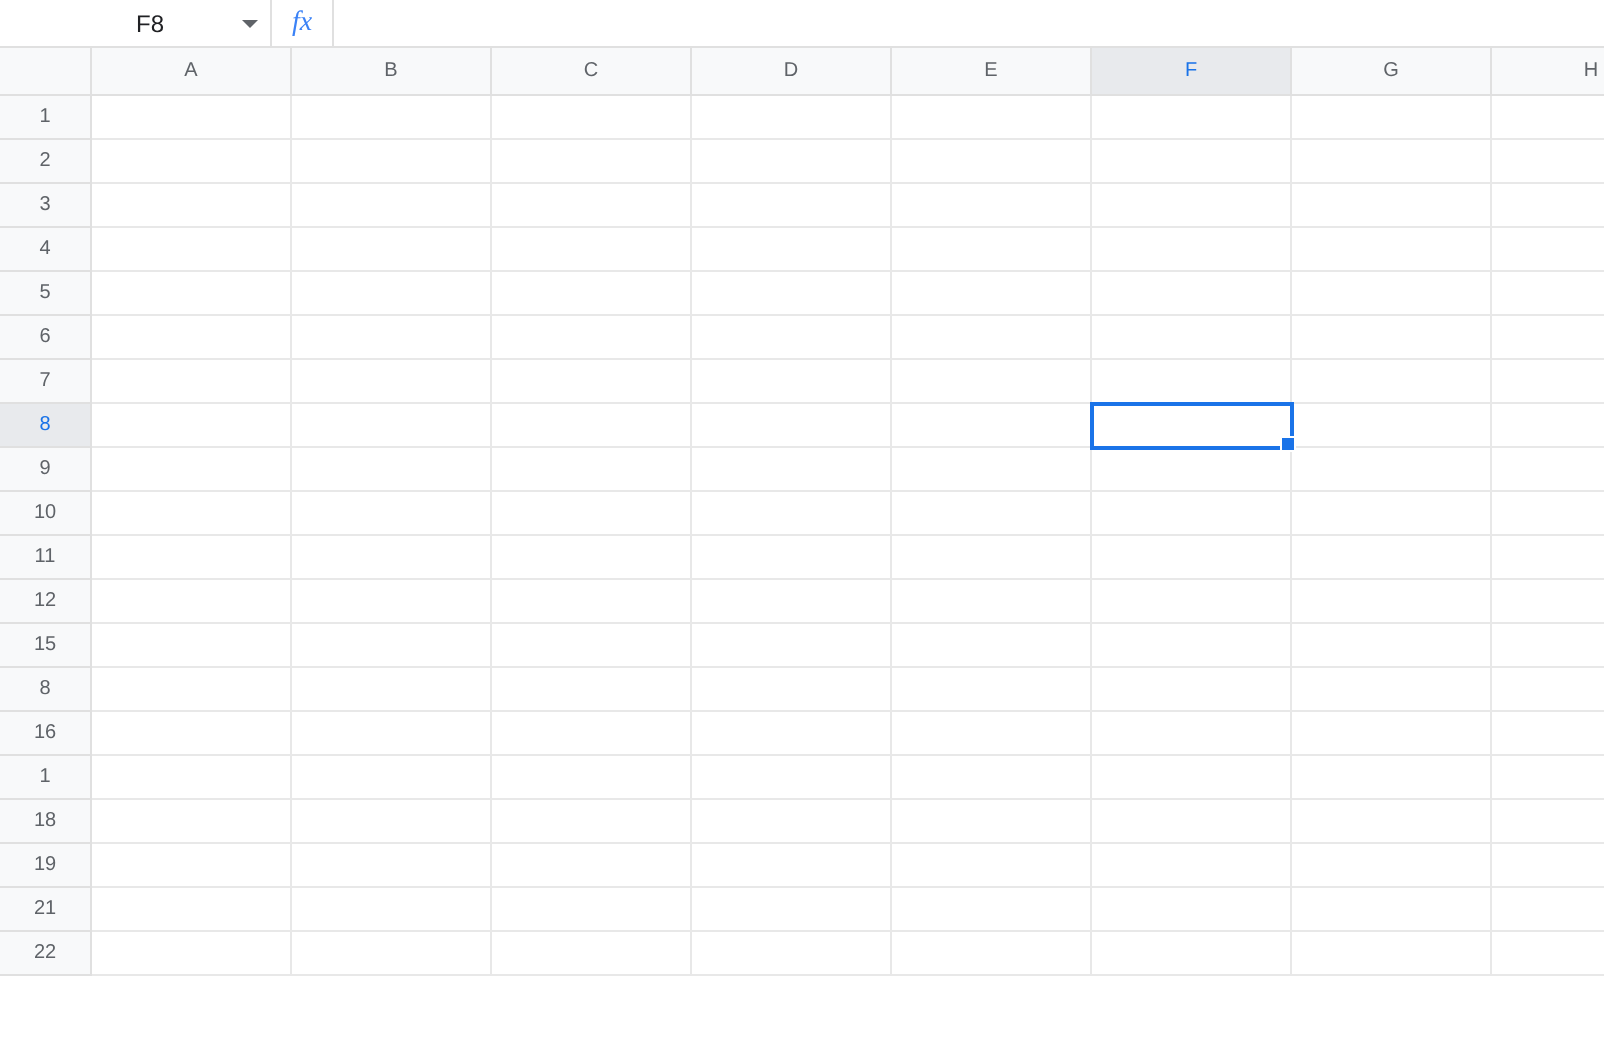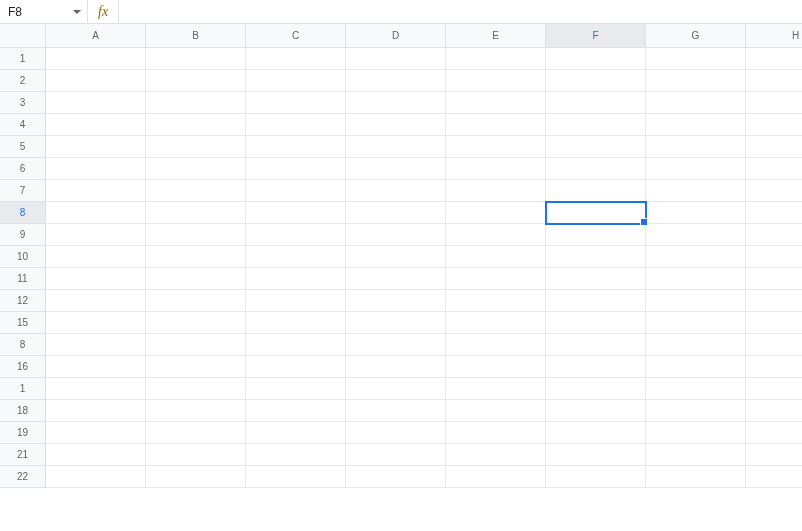--- a/index.html
+++ b/index.html
@@ -18,36 +18,37 @@
       height: 24px;
       border-bottom: 1px solid #e0e0e0;
       background: #fff;
     }
     .name-box {
       display: flex;
       align-items: center;
       justify-content: space-between;
       width: 88px;
       height: 100%;
-      padding: 0 6px 0 8px;
+      padding: 0 6px 0 20px;
       font-size: 12px;
       color: #202124;
       border-right: 1px solid #e0e0e0;
+      margin-left: 48px;
     }
     .name-box-label { flex: 1; }
     .dropdown-icon {
       width: 0; height: 0;
       border-left: 4px solid transparent;
       border-right: 4px solid transparent;
       border-top: 4px solid #5f6368;
     }
     .fx-icon {
       font-style: italic;
       font-family: Georgia, serif;
-      color: #a16207;
+      color: #3b82f6;
       font-size: 14px;
       padding: 0 10px;
       border-right: 1px solid #e0e0e0;
       height: 100%;
       display: flex;
       align-items: center;
     }
     .formula-input {
       flex: 1;
       height: 100%;

